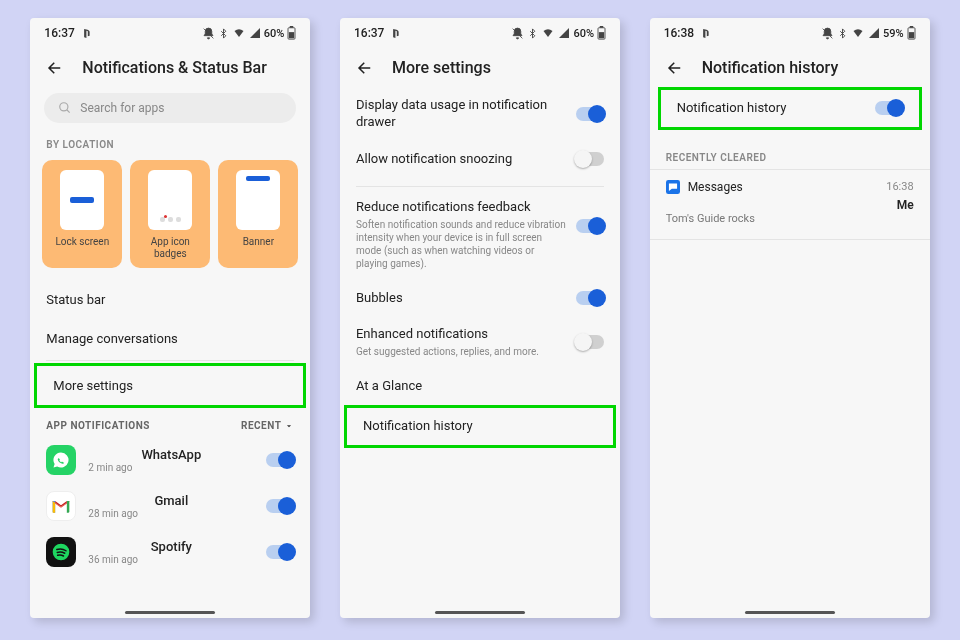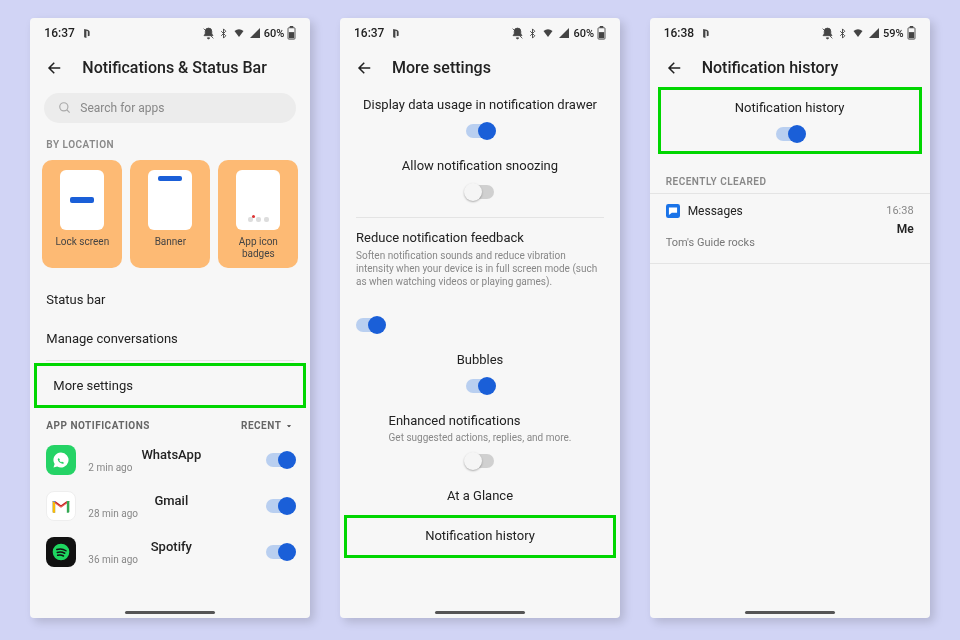--- a/index.html
+++ b/index.html
@@ -96,21 +96,21 @@
   .app-row { display:flex; align-items:center; padding: 8px 16px; gap:12px; }
   .app-icon { width:30px; height:30px; border-radius:8px; display:flex; align-items:center; justify-content:center; flex-shrink:0; }
   .app-info { flex:1; display:flex; flex-direction:column; }
   .app-name { font-size:13px; font-weight:500;text-align:center; }
   .app-sub { font-size:10px; color:#888; }
   .toggle { width:28px; height:14px; border-radius:8px; position:relative; }
   .toggle.on { background:#b9cff0; }
   .toggle.on::after { content:""; position:absolute; right:-2px; top:-2px; width:18px; height:18px; background:#1a5fd8; border-radius:50%; }
   .toggle.off { background:#d0d0d0; }
   .toggle.off::after { content:""; position:absolute; left:-2px; top:-2px; width:18px; height:18px; background:#f5f5f5; border-radius:50%; box-shadow:0 1px 2px rgba(0,0,0,0.3); }
-  .setting-row { padding: 10px 16px; display:flex; align-items:center; justify-content:space-between; gap:10px;flex-direction:column; }
+  .setting-row { padding: 10px 16px; display:flex; align-items:center; justify-content:space-between; gap:10px; }
   .setting-text { flex:1; }
   .setting-title { font-size:13px; line-height:1.3; }
   .setting-sub { font-size:10px; color:#888; margin-top:2px; line-height:1.3; }
   .nav-handle { position:absolute; bottom:4px; left:50%; transform:translateX(-50%); width:90px; height:3px; background:#555; border-radius:3px; }
   .msg-row { padding:10px 16px; }
   .msg-head { display:flex; align-items:center; gap:8px; font-size:12px; }
   .msg-meta { font-size:11px; color:#888; margin-left:auto; }
   .msg-from { font-size:12px; font-weight:600; margin-top:4px;text-align:right; }
   .msg-body { font-size:11px; color:#777; }
 </style>
@@ -165,38 +165,38 @@
   <div class="section-label">BY LOCATION</div>
 
   <div class="tile-row">
     <div class="tile">
       <div class="tile-preview">
           <div style="width:24px;height:6px;background:#1a5fd8;border-radius:2px;"></div>
         </div>
       <div class="tile-label">Lock screen</div>
     </div>
     <div class="tile">
-      <div class="tile-preview" style="justify-content:flex-start;padding-top:6px;">
-          <div style="width:24px;height:5px;background:#1a5fd8;border-radius:2px;"></div>
-        </div>
-      <div class="tile-label">Banner</div>
-    </div>
-    <div class="tile">
       <div class="tile-preview" style="justify-content:flex-end;padding-bottom:8px;">
         <div style="display:flex;gap:3px;">
             <span style="width:5px;height:5px;background:#ddd;border-radius:2px;position:relative;">
               <span style="position:absolute;top:-2px;right:-2px;width:3px;height:3px;background:#d33;border-radius:50%;"></span>
             </span>
             <span style="width:5px;height:5px;background:#ddd;border-radius:2px;"></span>
             <span style="width:5px;height:5px;background:#ddd;border-radius:2px;"></span>
           </div>
       </div>
       <div class="tile-label" style="white-space:pre-line;">App icon
 badges</div>
     </div>
+    <div class="tile">
+      <div class="tile-preview" style="justify-content:flex-start;padding-top:6px;">
+          <div style="width:24px;height:5px;background:#1a5fd8;border-radius:2px;"></div>
+        </div>
+      <div class="tile-label">Banner</div>
+    </div>
   </div>
 
   <div class="list-item">
       <span>Status bar</span>
     </div>
   <div class="list-item">
       <span>Manage conversations</span>
     </div>
   <div class="divider"></div>
   <div class="highlight-box">
@@ -310,21 +310,21 @@
     <div class="setting-text">
         <div class="setting-title">Allow notification snoozing</div>
       </div>
     <div class="toggle off"></div>
   </div>
 
   <div class="divider" style="margin-top:8px;"></div>
 
   <div class="setting-row" style="align-items:flex-start;">
     <div class="setting-text">
-      <div class="setting-title">Reduce notification feedback</div>
+      <div class="setting-title">Reduce notifications feedback</div>
       <div class="setting-sub">Soften notification sounds and reduce vibration intensity when your device is in full screen mode (such as when watching videos or playing games).</div>
     </div>
     <div class="toggle on" style="margin-top:20px;"></div>
   </div>
 
   <div class="setting-row">
     <div class="setting-text">
         <div class="setting-title">Bubbles</div>
       </div>
     <div class="toggle on"></div>

